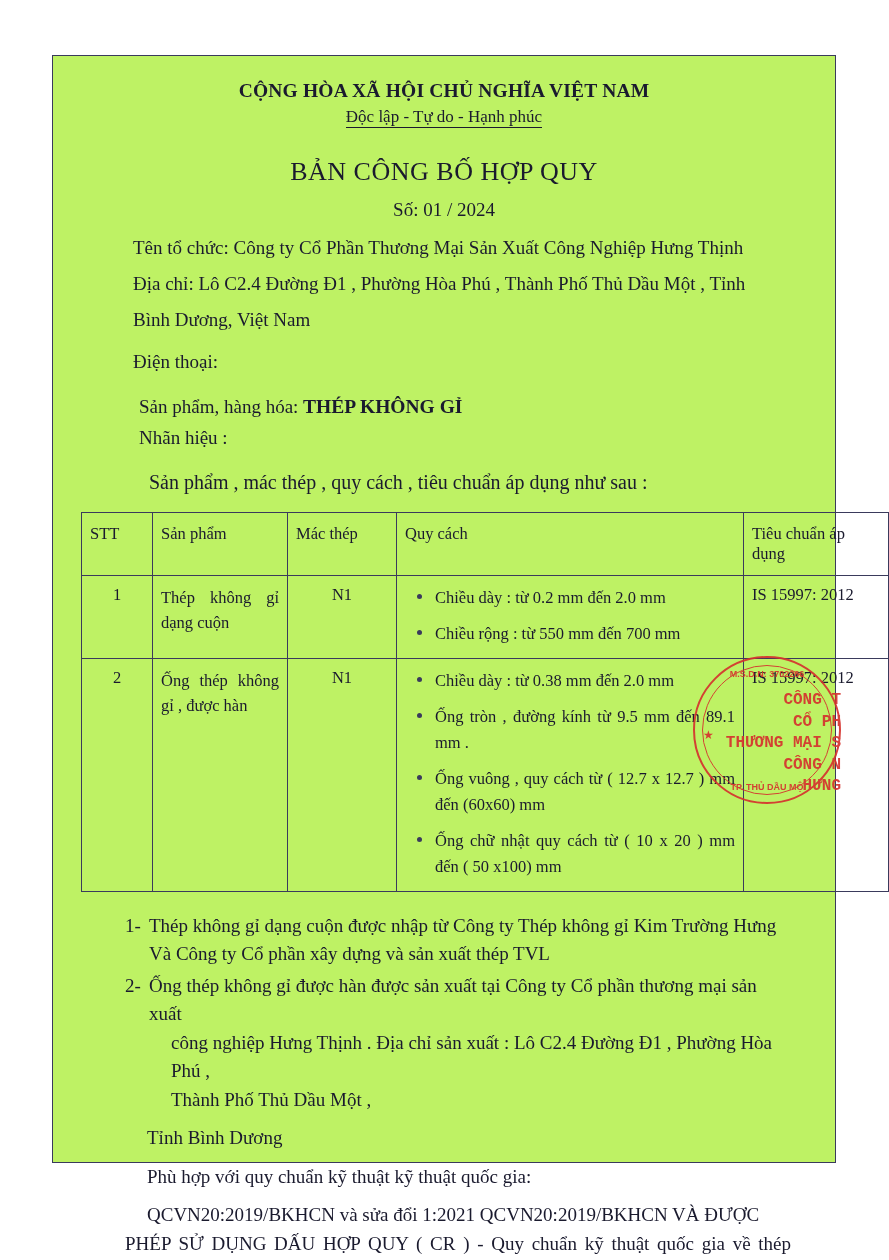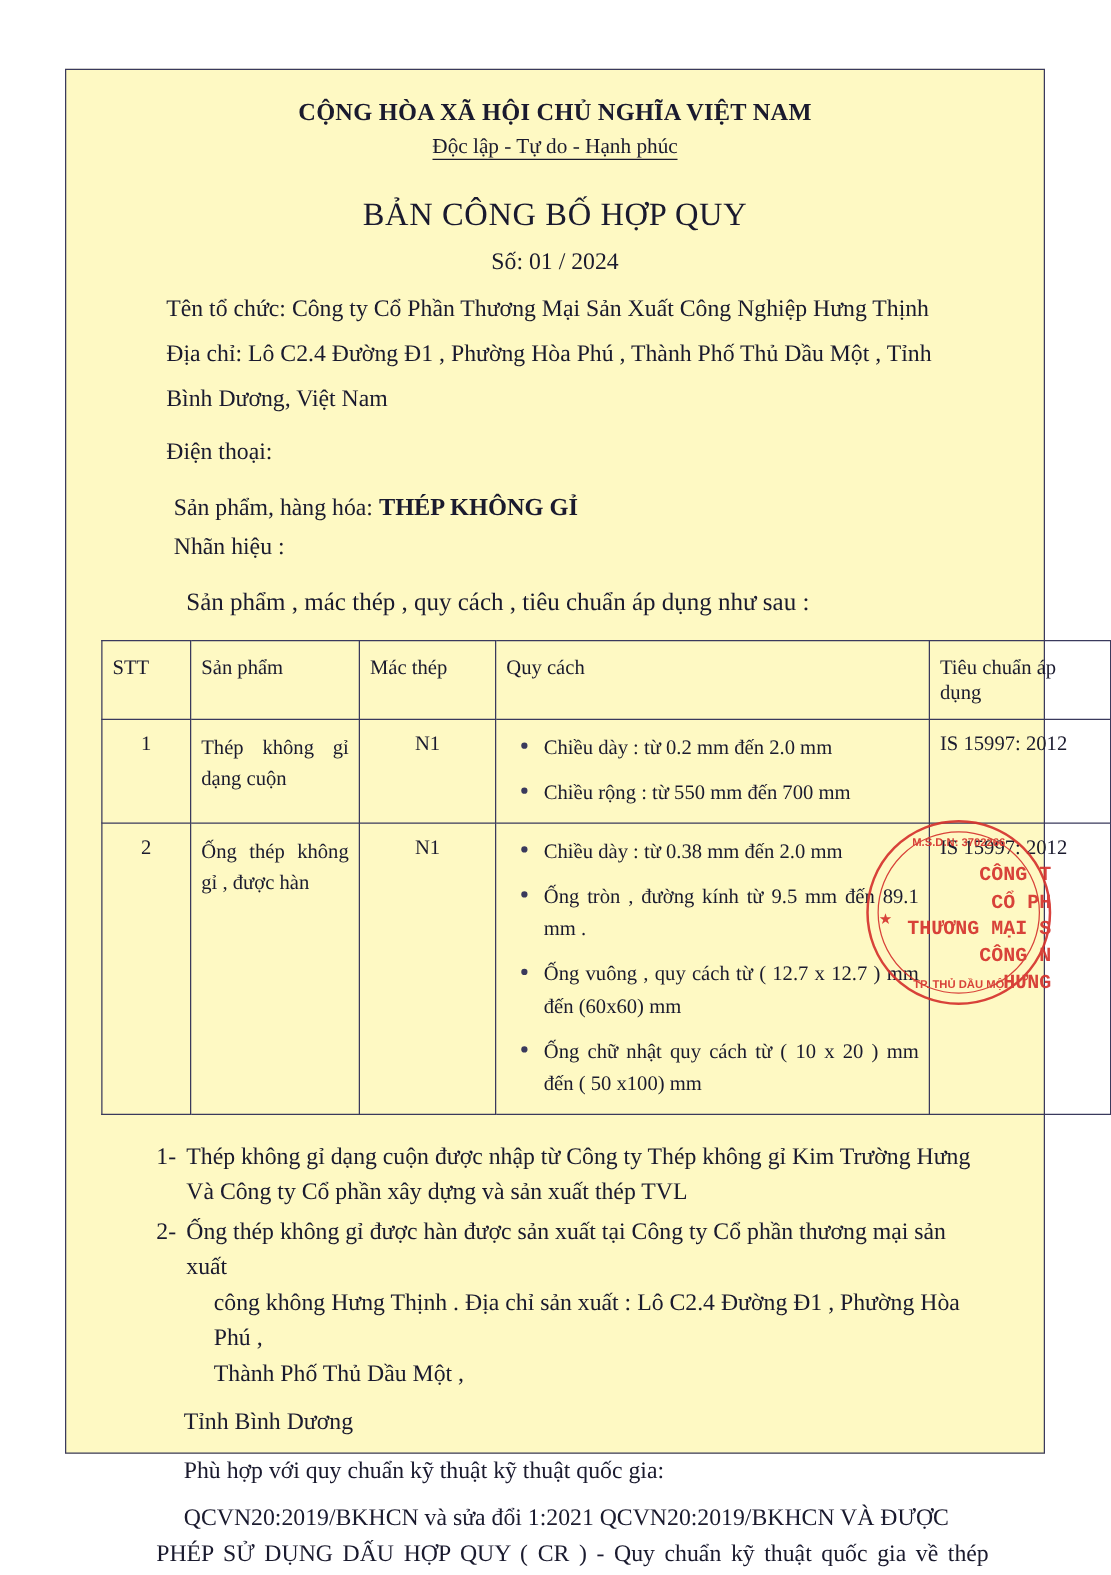--- a/index.html
+++ b/index.html
@@ -16,21 +16,21 @@
     overflow: hidden;
   }
   .page {
     position: absolute;
     left: 52px;
     top: 55px;
     width: 784px;
     height: 1108px;
     border: 1.5px solid #3a3a5c;
     box-sizing: border-box;
-    background: #fef9c3;
+    background: #bef264;
   }
   .inner {
     padding: 18px 28px 0 28px;
   }
   .center { text-align: center; }
   .head1 {
     font-weight: bold;
     font-size: 19.5px;
     letter-spacing: 0.2px;
     margin-top: 6px;
@@ -261,21 +261,21 @@
         <div class="num">1-</div>
         <div class="body">
           <span class="cont">Thép không gỉ dạng cuộn được nhập từ Công ty Thép không gỉ Kim Trường Hưng</span>
           <span class="cont">Và Công ty Cổ phần xây dựng và sản xuất thép TVL</span>
         </div>
       </div>
       <div class="note">
         <div class="num">2-</div>
         <div class="body">
           <span class="cont">Ống thép không gỉ được hàn được sản xuất tại Công ty Cổ phần thương mại sản xuất</span>
-          <span class="cont ind">công không Hưng Thịnh . Địa chỉ sản xuất : Lô C2.4 Đường Đ1 , Phường Hòa Phú ,</span>
+          <span class="cont ind">công nghiệp Hưng Thịnh . Địa chỉ sản xuất : Lô C2.4 Đường Đ1 , Phường Hòa Phú ,</span>
           <span class="cont ind">Thành Phố Thủ Dầu Một ,</span>
         </div>
       </div>
     </div>
 
     <div class="foot">
       <div class="l1" style="padding-left:22px;">Tỉnh Bình Dương</div>
       <div class="l1" style="padding-left:22px; margin-top:10px;">Phù hợp với quy chuẩn kỹ thuật kỹ thuật quốc gia:</div>
       <div class="l2">QCVN20:2019/BKHCN và sửa đổi 1:2021  QCVN20:2019/BKHCN VÀ ĐƯỢC</div>
       <div class="l3">PHÉP SỬ DỤNG DẤU HỢP QUY ( CR ) -  Quy chuẩn kỹ thuật quốc gia về thép không gỉ</div>

